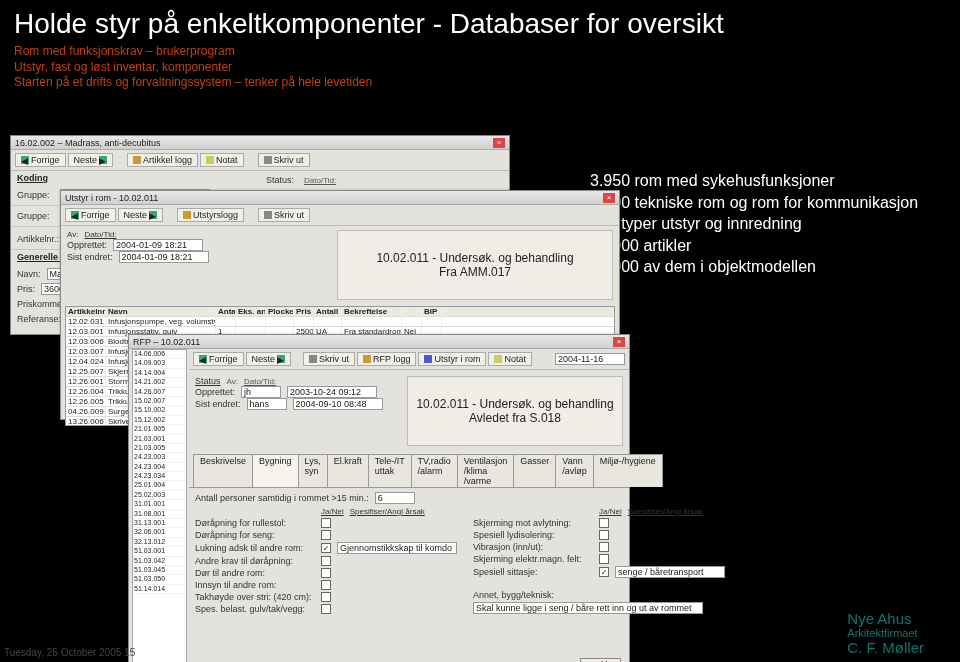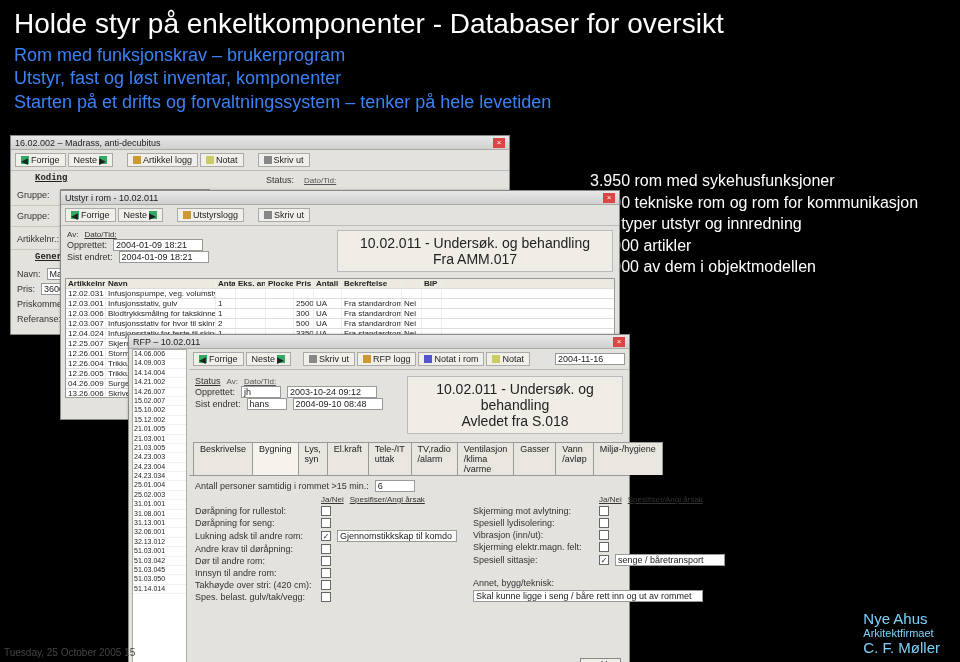--- a/index.html
+++ b/index.html
@@ -14,45 +14,45 @@
   .slide-header {
     padding: 8px 14px 4px 14px;
     color: #fff;
   }
   .title {
     font-size: 28px;
     font-weight: 400;
     margin-bottom: 4px;
   }
   .subtitle-line {
-    font-size: 18px;
-    color: #3b82f6;
+    font-size: 12px;
+    color: #c2410c;
     line-height: 1.3;
   }
   .right-text {
     position: absolute;
     right: 40px;
     top: 170px;
     color: #fff;
     font-size: 16px;
     line-height: 1.35;
     width: 330px;
   }
   .footer-left {
     position: absolute;
     left: 4px;
     bottom: 4px;
     color: #444;
     font-size: 10px;
   }
   .footer-right {
     position: absolute;
-    right: 20px;
+    right: 36px;
     bottom: 6px;
-    color: #7dd3fc;
+    color: #0f766e;
     font-size: 13px;
     text-align: left;
     line-height: 1.1;
   }
   
   .win {
     position: absolute;
     background: #e4e2dc;
     border: 1px solid #888;
     box-shadow: 1px 1px 3px rgba(0,0,0,.5);
@@ -105,23 +105,22 @@
     padding: 0 2px;
     min-width: 40px;
     height: 12px;
     font-size: 9px;
     display: inline-flex;
     align-items: center;
   }
   .section-title {
     font-weight: bold;
     font-size: 9px;
-    padding: 2px 24px;
+    padding: 2px 6px;
     text-decoration: underline;
-    font-family: Liberation Mono, monospace;
   }
   .tabstrip {
     display: flex;
     gap: 0;
     padding: 0 4px;
     border-bottom: 1px solid #999;
     margin-top: 2px;
   }
   .tab {
     background: #e8e6df;
@@ -176,23 +175,23 @@
     color: #fff;
     display: flex;
     align-items: center;
     justify-content: center;
     font-size: 8px;
     cursor: pointer;
   }
   .highlight-box {
     border: 1px solid #bbb;
     background: #efede6;
-    padding: 4px 6px;
+    padding: 20px 6px;
     text-align: center;
-    font-size: 14px;
+    font-size: 12px;
   }
   .wide-fld { width: 360px; }
   .small { font-size: 8px; color: #555; }
   .side-list {
     position: absolute;
     left: 3px;
     top: 14px;
     bottom: 3px;
     width: 55px;
     background: #fff;
@@ -548,21 +547,21 @@
       <div class="tb-btn">
           <span class="icon-sq" style="background:#888"></span>
           <span>Skriv ut</span>
         </div>
       <div class="tb-btn">
           <span class="icon-sq" style="background:#c93"></span>
           <span>RFP logg</span>
         </div>
       <div class="tb-btn">
           <span class="icon-sq" style="background:#55c"></span>
-          <span>Notat i rom</span>
+          <span>Utstyr i rom</span>
         </div>
       <div class="tb-btn">
           <span class="icon-sq" style="background:#cc6"></span>
           <span>Notat</span>
         </div>
       <div style="flex:1"></div>
       <span class="fld" style="width:70px">2004-11-16</span>
     </div>
 
     <div style="display:flex; gap:10px; padding:6px">

